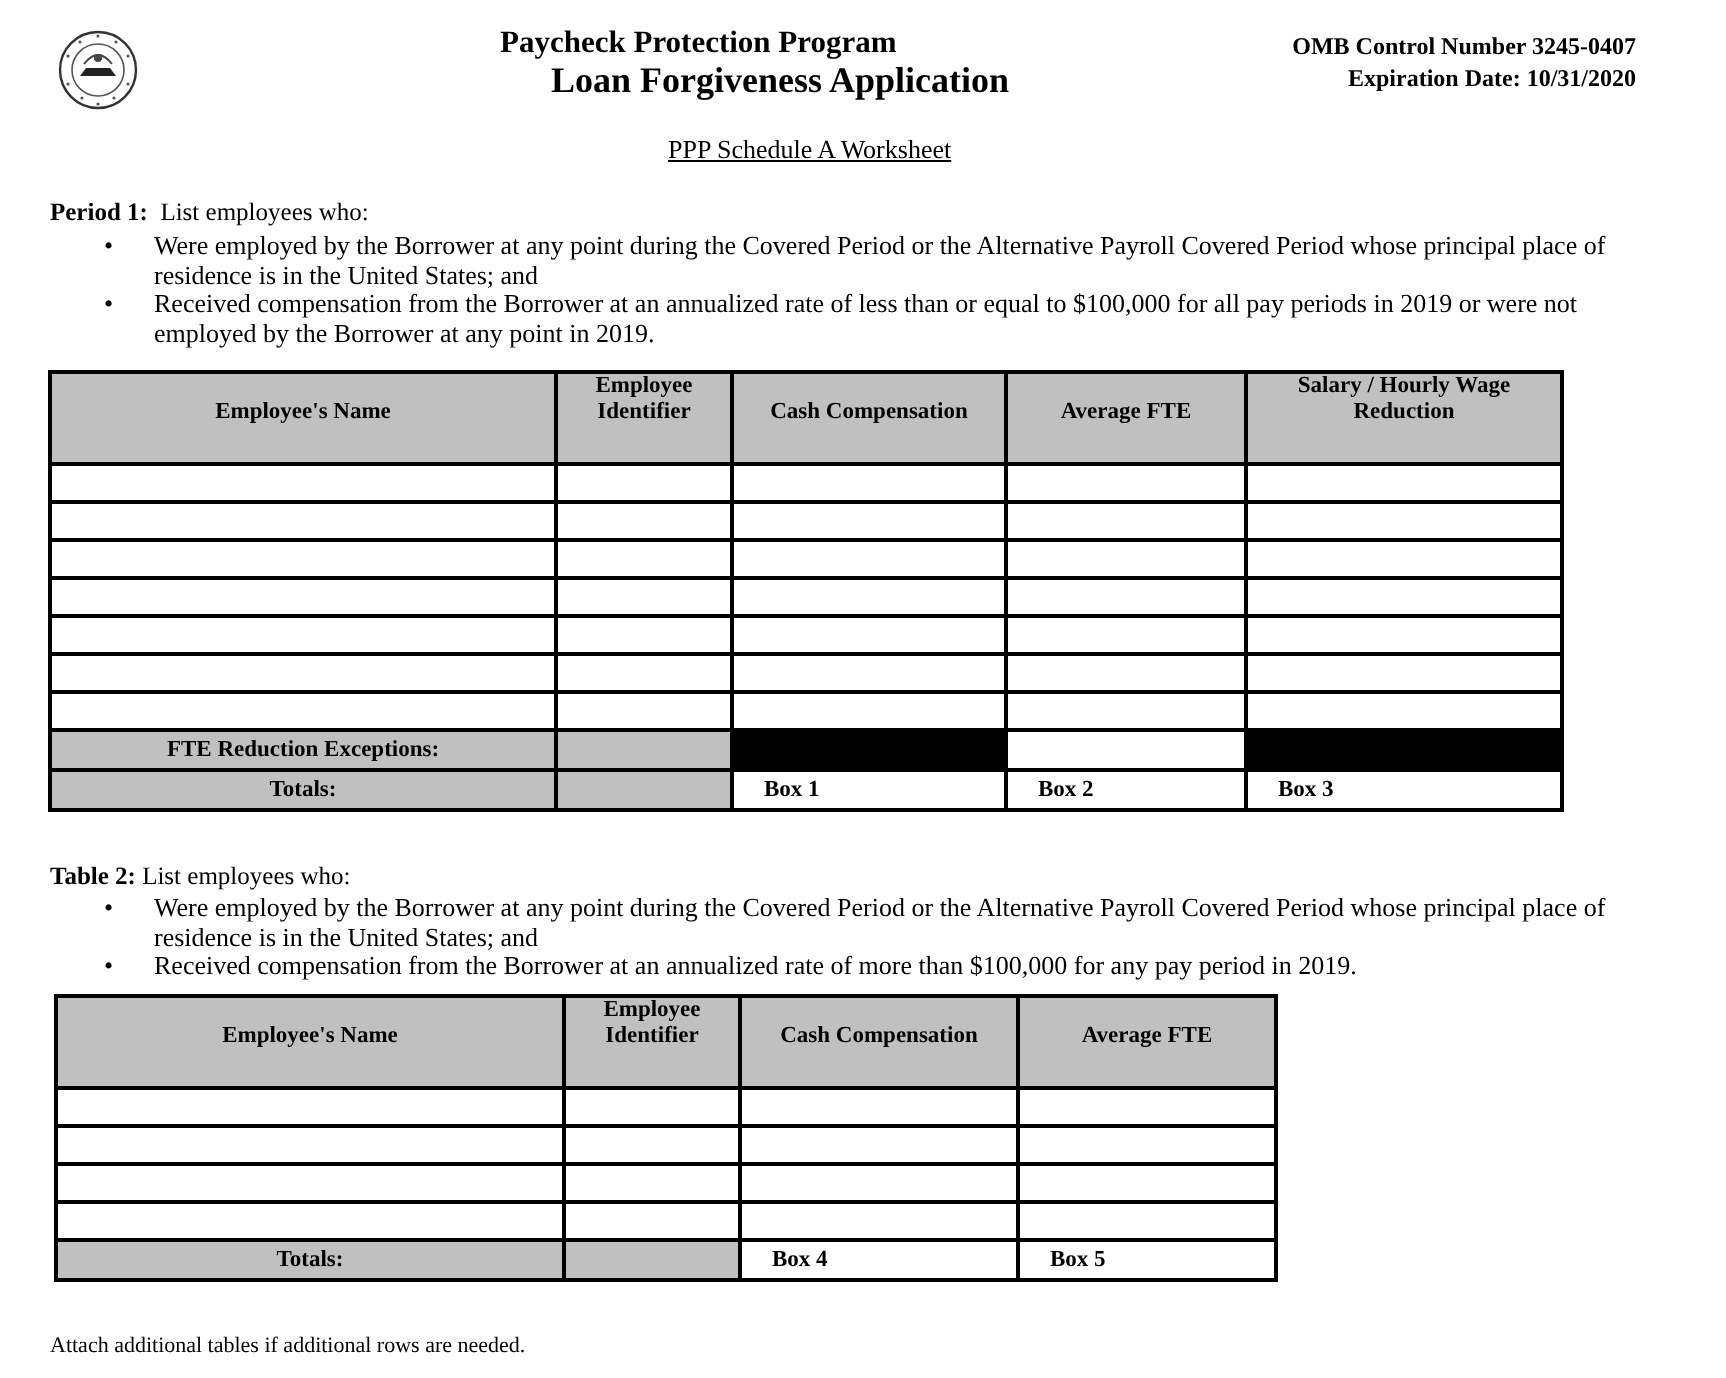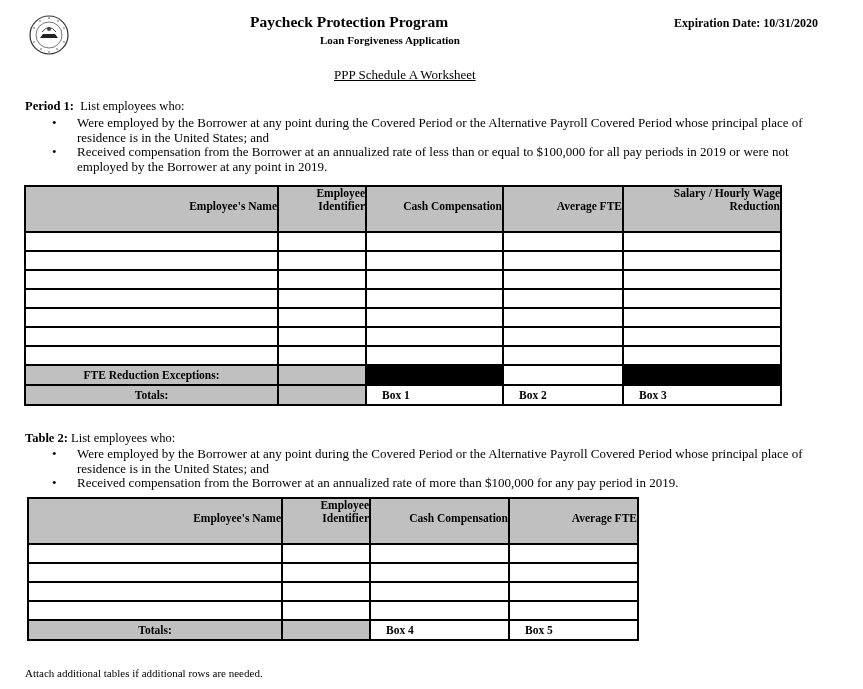--- a/index.html
+++ b/index.html
@@ -1,31 +1,31 @@
 <!DOCTYPE html>
 <html><head>
 <meta charset="utf-8">
 <style>
   html, body { margin:0; padding:0; background:#fff; }
   body { width:863px; height:689px; position:relative; overflow:hidden;
          font-family:"Liberation Serif", "DejaVu Serif", serif; color:#000; }
   .abs { position:absolute; }
   .seal { left:28px; top:14px; width:42px; height:42px; }
   .title { left:250px; top:13px; width:280px; text-align:left; font-weight:bold; font-size:15.5px; line-height:18px; }
-  .subtitle { left:250px; top:32px; width:280px; text-align:center; font-weight:bold; font-size:11px; line-height:16px; }
+  .subtitle { left:250px; top:32px; width:280px; text-align:center; font-weight:bold; font-size:18px; line-height:16px; }
   .omb { right:45px; top:15px; text-align:right; font-weight:bold; font-size:12px; line-height:16px; }
   .worksheet { left:334px; top:67px; font-weight:normal; font-size:13px; text-decoration:underline; }
   .intro { left:25px; font-size:12.5px; line-height:14px; }
   .intro b { font-weight:bold; }
   ul.bullets { position:absolute; left:52px; margin:0; padding:0; list-style:none; font-size:13px; line-height:14.5px; width:760px; }
   ul.bullets li { position:relative; padding-left:25px; }
   ul.bullets li::before { content:"\2022"; position:absolute; left:0; top:0; font-size:13px; }
   table.grid { position:absolute; border-collapse:collapse; table-layout:fixed; }
   table.grid td, table.grid th { border:2px solid #000; padding:0; font-size:11.5px; }
-  table.grid th { background:#c0c0c0; font-weight:bold; vertical-align:bottom; text-align:right; line-height:13px; padding-bottom:18px; }
+  table.grid th { background:#c0c0c0; font-weight:bold; vertical-align:bottom; text-align:center; line-height:13px; padding-bottom:18px; }
   table.grid td.gray { background:#c0c0c0; font-weight:bold; text-align:center; }
   table.grid td.black { background:#000; }
   table.grid td.box { font-weight:bold; text-align:left; padding-left:15px; }
   table.grid td.cell { background:#fff; }
   .footer { left:25px; top:667px; font-size:11px; }
 </style>
 </head>
 <body>
 
 <div class="abs seal">
@@ -45,20 +45,21 @@
       <circle cx="36" cy="28" r="0.8"></circle>
         <circle cx="21" cy="38" r="0.8"></circle>
         <circle cx="13" cy="35" r="0.8"></circle>
         <circle cx="29" cy="35" r="0.8"></circle>
     </g>
   </svg>
 </div>
 <div class="abs title">Paycheck Protection Program</div>
 <div class="abs subtitle">Loan Forgiveness Application</div>
 <div class="abs omb">
+  <div>OMB Control Number 3245-0407</div>
   <div>Expiration Date: 10/31/2020</div>
 </div>
 <div class="abs worksheet">PPP Schedule A Worksheet</div>
 
 <div class="abs intro" style="top:99px;">
   <b>Period 1:</b>&nbsp;
   <span>List employees who:</span>
 </div>
 <ul class="bullets" style="top:116px;">
   <li>Were employed by the Borrower at any point during the Covered Period or the Alternative Payroll Covered Period whose principal place of residence is in the United States; and</li>

